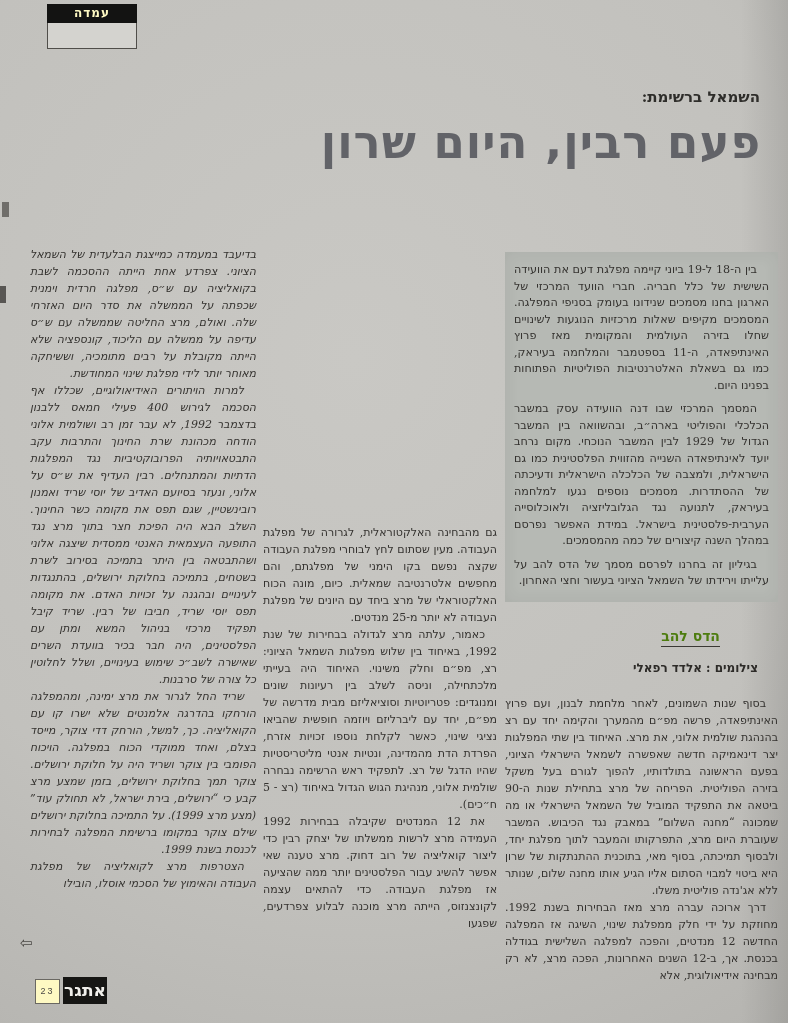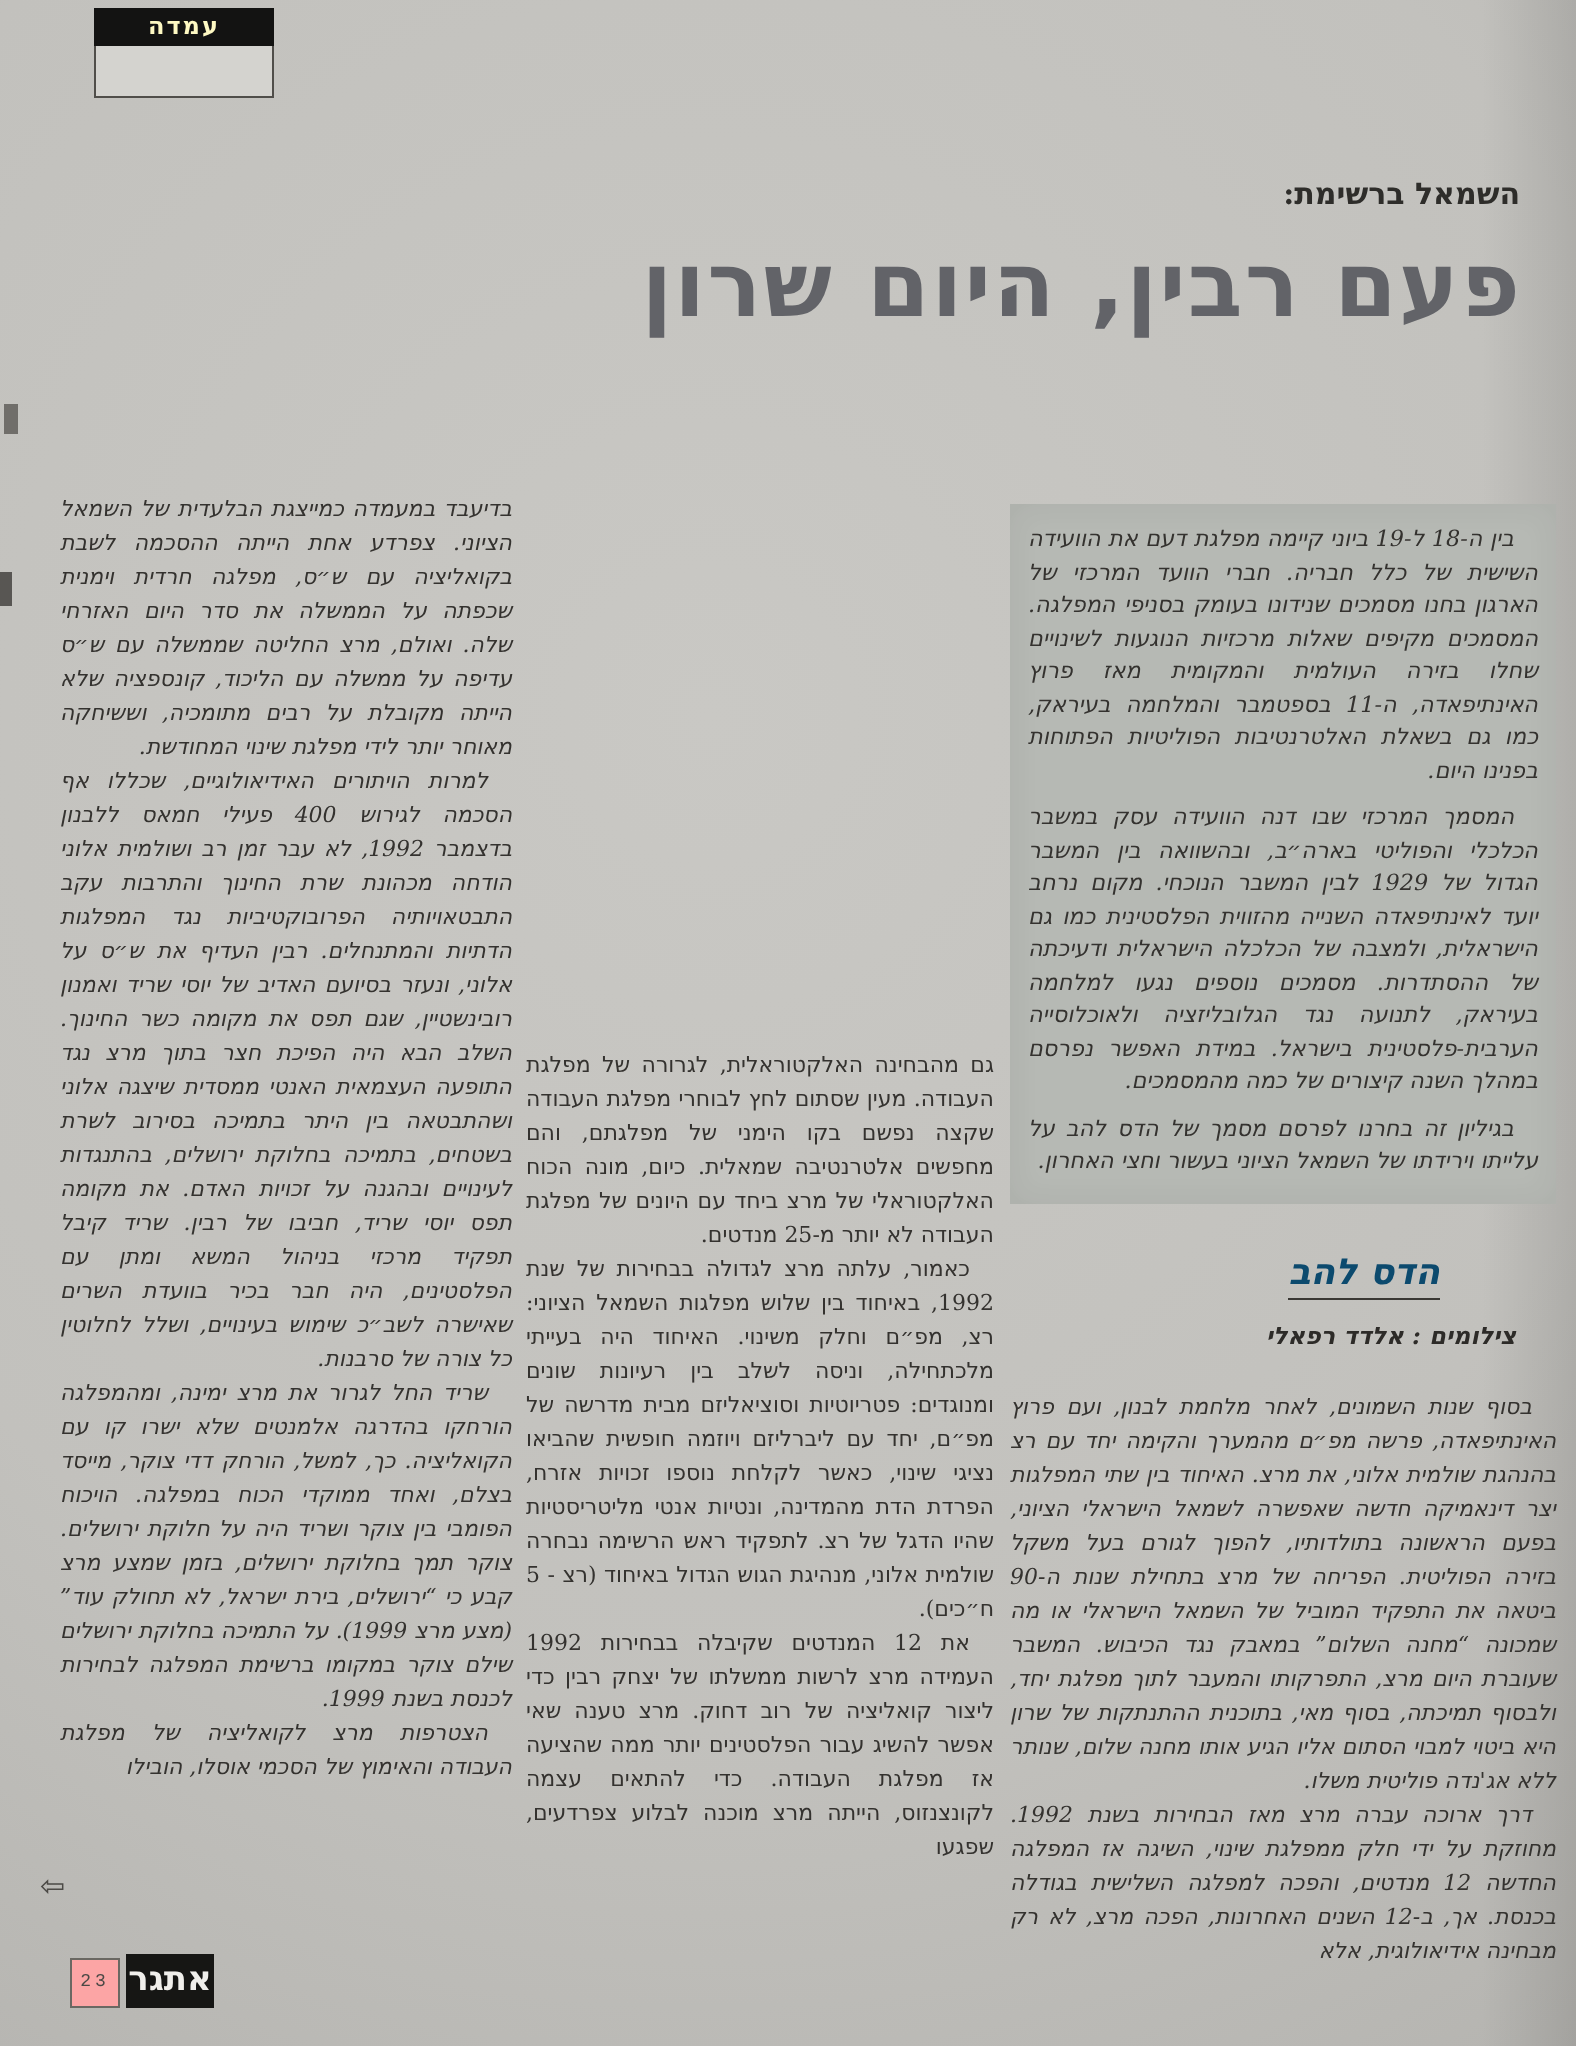--- a/index.html
+++ b/index.html
@@ -15,42 +15,42 @@
   .stamp{position:absolute;left:47px;top:4px;width:90px;z-index:3;}
   .stamp-head{background:#131312;color:#fef9c3;text-align:center;font-size:12px;
     font-weight:bold;padding:2px 0 3px;font-family:"DejaVu Sans",sans-serif;letter-spacing:1px;}
   .stamp-body{height:25px;background:#d4d3cf;border:1.5px solid #504e4a;border-top:none;}
   .kicker{position:absolute;top:88px;right:28px;font-size:15px;font-weight:bold;color:#2e2d2a;z-index:2;}
   .title{position:absolute;top:116px;right:27px;margin:0;font-size:45px;font-weight:bold;
     color:#626368;letter-spacing:1px;font-family:"DejaVu Sans",sans-serif;z-index:2;}
   .col{position:absolute;text-align:justify;font-size:11px;line-height:17px;z-index:2;}
   .col p{margin:0;}
   p.ind{text-indent:12px;}
-  .col-right{left:505px;top:252px;width:273px;font-style:italic;}
+  .col-right{left:505px;top:252px;width:273px;}
   .col-middle{left:263px;top:524px;width:234px;}
   .col-left{left:30px;top:246px;width:226px;font-style:italic;}
   .intro-box{background:#b6b9b4;padding:10px 9px 12px;margin-bottom:26px;
     font-size:11.2px;line-height:16.5px;box-shadow:inset 0 0 16px rgba(40,45,40,0.07);}
   .intro-box p{margin:0 0 7px;text-indent:12px;}
   .intro-box p:last-child{margin-bottom:0;}
-  .author{margin:0 58px 15px 0;text-align:right;font-size:18px;font-weight:bold;color:#0c4a6e;}
+  .author{margin:0 58px 15px 0;text-align:right;font-size:14px;font-weight:bold;color:#4d7c0f;}
   .author-inner{border-bottom:1.4px solid #3a3834;padding-bottom:2px;}
   .credit{margin:0 20px 18px 0;text-align:right;font-weight:bold;font-size:12px;color:#2d2b28;}
   .cont-arrow{position:absolute;left:20px;top:934px;font-size:15px;color:#4c4a46;z-index:2;
     font-family:"DejaVu Sans",sans-serif;}
   .mark-a{position:absolute;left:2px;top:202px;width:7px;height:15px;background:#54524e;opacity:.75;}
   .mark-b{position:absolute;left:0;top:286px;width:6px;height:17px;background:#454citrus;background:#45433f;opacity:.85;}
   .bleed{position:absolute;left:538px;top:550px;width:128px;filter:blur(1.5px);opacity:.35;z-index:1;}
   .bleed i{display:block;height:4px;margin-bottom:9px;background:#8c8a83;border-radius:2px;}
   .bleed i:nth-child(2){width:88%;margin-right:12%;}
   .bleed i:nth-child(3){width:95%;}
   .bleed i:nth-child(4){width:70%;margin-right:30%;}
-  .pagenum{position:absolute;left:35px;top:979px;width:23px;height:23px;background:#fca5a5;
+  .pagenum{position:absolute;left:35px;top:979px;width:23px;height:23px;background:#fef9c3;
     border:1px solid #6a6862;color:#4b4946;font-size:9px;text-align:center;line-height:23px;
-    letter-spacing:2px;font-family:Liberation Mono, monospace;z-index:3;}
+    letter-spacing:2px;font-family:Liberation Sans, sans-serif;z-index:3;}
   .logo{position:absolute;left:63px;top:977px;width:44px;height:27px;background:#161614;
     color:#f0efeb;font-weight:bold;font-size:17px;text-align:center;line-height:26px;
     font-family:"DejaVu Sans",sans-serif;z-index:3;}
 </style>
 </head>
 <body>
 
 <div class="stamp">
   <div class="stamp-head">
     <span>עמדה</span>

